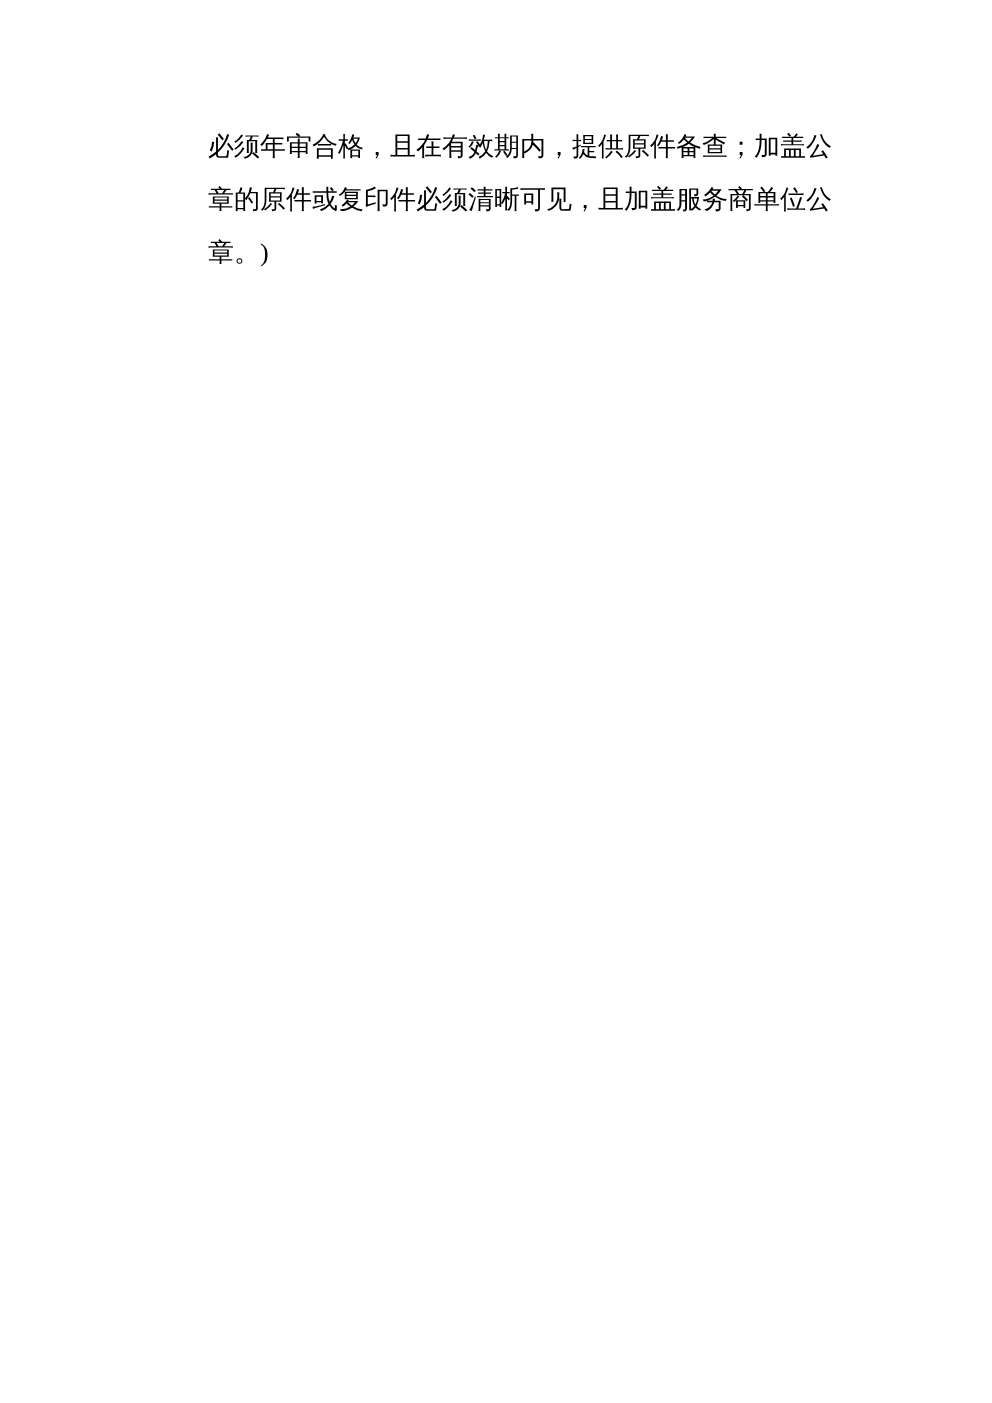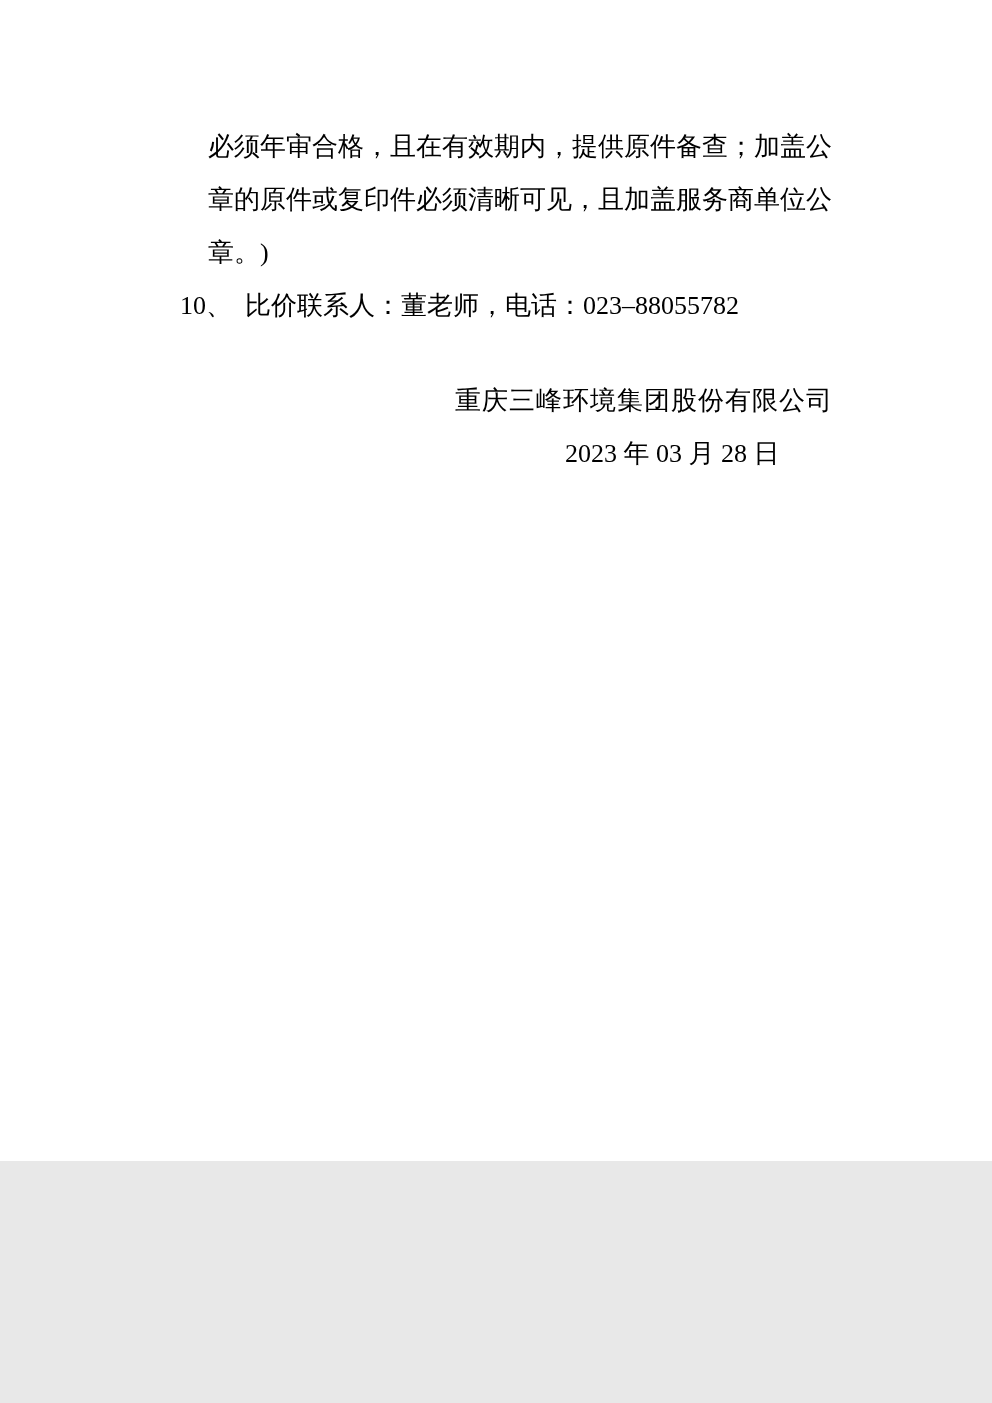--- a/index.html
+++ b/index.html
@@ -1,19 +1,19 @@
 <!DOCTYPE html>
 <html><head>
 <meta charset="utf-8">
 <style>
   html, body { margin: 0; padding: 0; background: #e8e8e8; }
   .page {
     position: relative;
     width: 992px;
-    height: 1161px;
+    height: 1403px;
     margin: 0 auto;
     background: #ffffff;
     color: #000000;
     font-family: "Liberation Serif", "DejaVu Serif", serif;
     overflow: hidden;
   }
   .content {
     position: absolute;
     left: 150px;
     top: 120px;
@@ -36,22 +36,17 @@
 <body>
 
 <div class="page">
   <div class="content">
 
     <p class="para indent2">必须年审合格，且在有效期内，提供原件备查；加盖公
 章的原件或复印件必须清晰可见，且加盖服务商单位公
 章。)</p>
 
 
-    <p class="para firstline1">10、&nbsp; 比价联系人：董老师，电话：023–88055782</p>
 
 
-    <div class="sig-block">
-      <p class="para sig-company">重庆三峰环境集团股份有限公司</p>
-      <p class="para sig-date">2023 年 03 月 28 日</p>
-    </div>
 
   </div>
 </div>
 
 </body></html>

